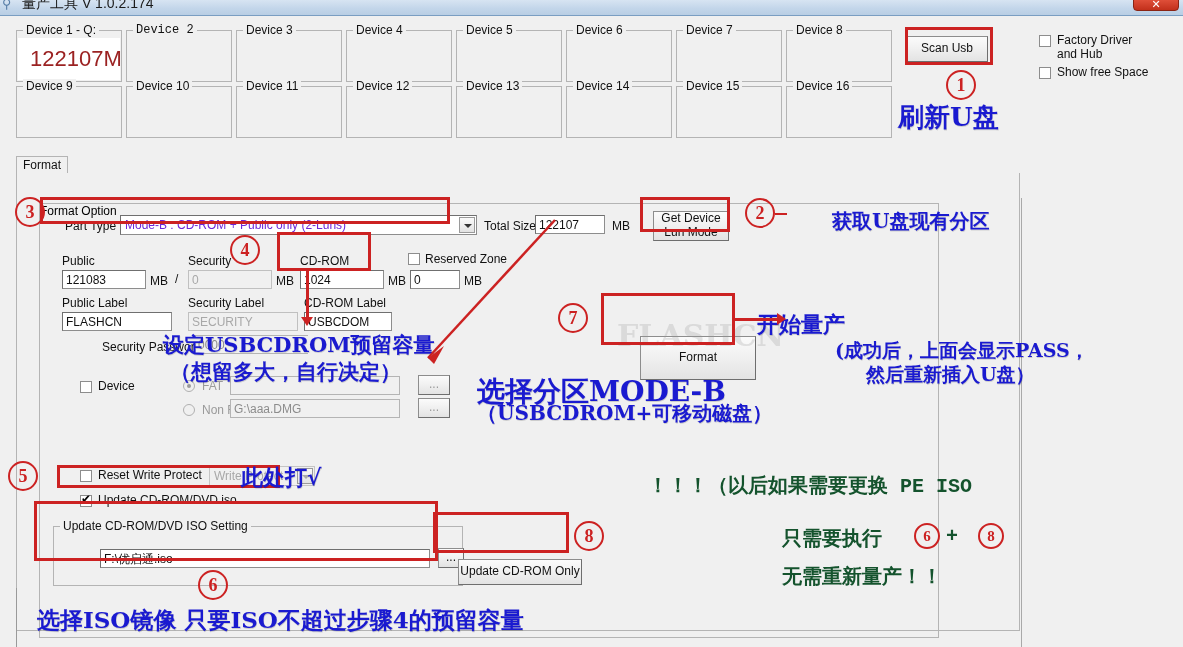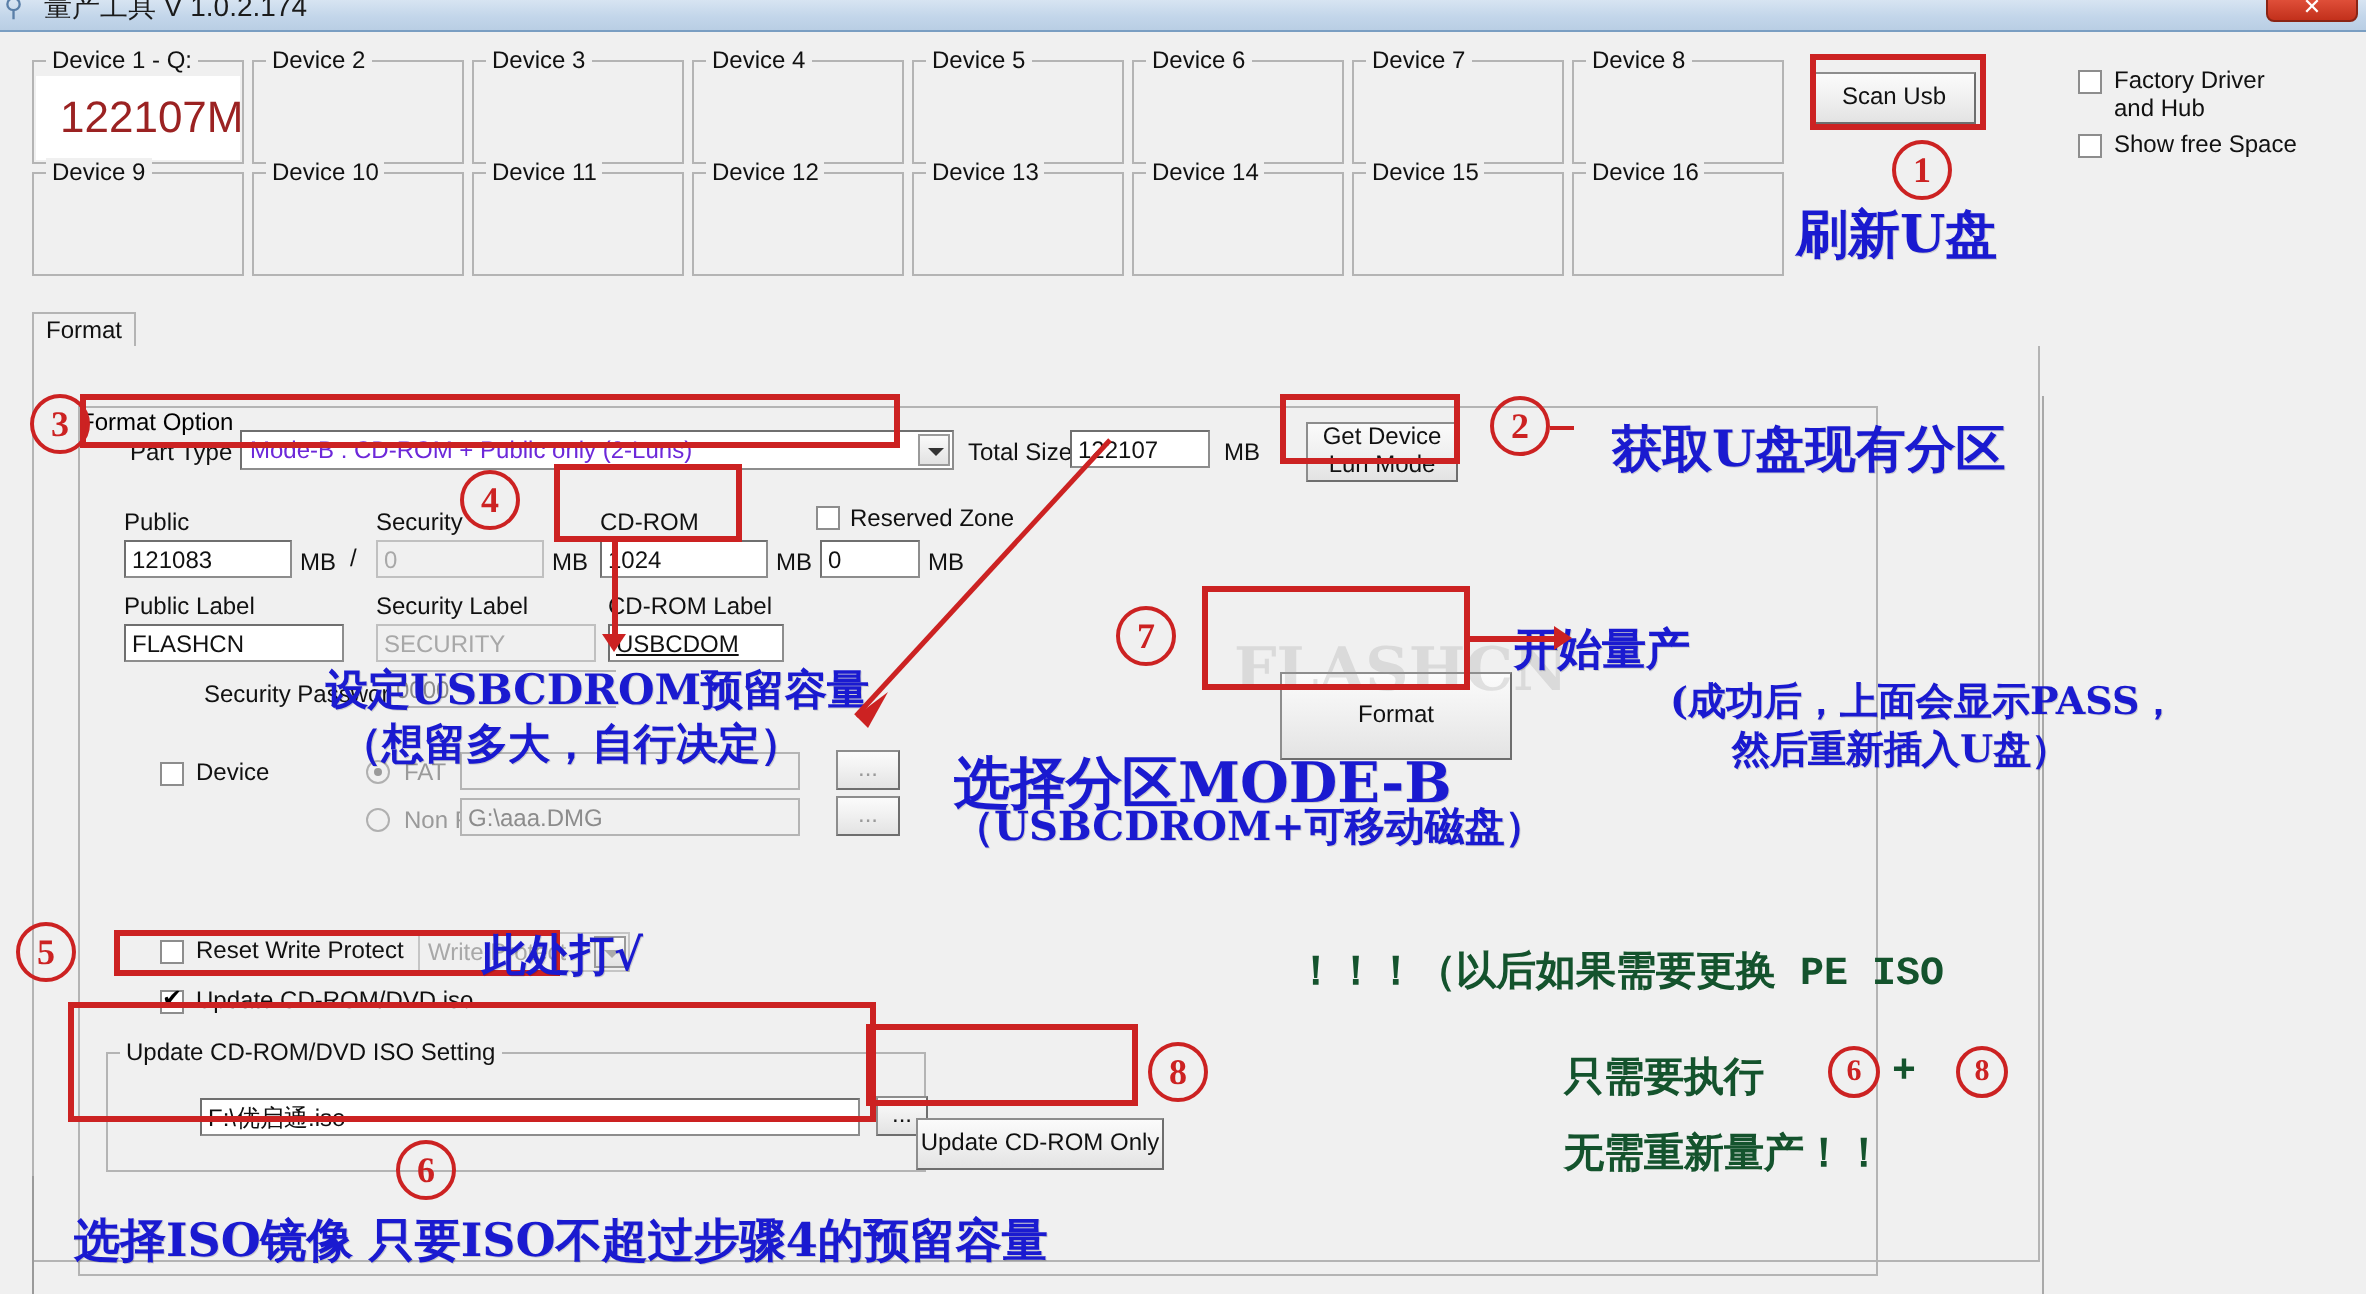--- a/index.html
+++ b/index.html
@@ -181,21 +181,21 @@
   </div>
 
   <div id="client">
 
     <div class="grp dev" style="left:16px;top:14px;width:106px;">
       <span class="cap">Device 1 - Q:</span>
       <div class="dev1-inner">
         <span id="dev1-size">122107M</span>
       </div>
     </div>
-    <div class="grp dev" style="left:126px;top:14px;width:106px;">
+    <div class="grp dev" style="left:126px;top:14px;width:106px;font-family:Liberation Mono, monospace;">
       <span class="cap">Device 2</span>
       <div class="dev-inner"></div>
     </div>
     <div class="grp dev" style="left:236px;top:14px;width:106px;">
       <span class="cap">Device 3</span>
       <div class="dev-inner"></div>
     </div>
     <div class="grp dev" style="left:346px;top:14px;width:106px;">
       <span class="cap">Device 4</span>
       <div class="dev-inner"></div>
@@ -303,21 +303,21 @@
         <span class="lbl" style="left:424px;top:70px;">MB</span>
 
         
         <span class="lbl" style="left:22px;top:92px;">Public Label</span>
         <div class="inp" style="left:22px;top:108px;width:110px;">FLASHCN</div>
 
         <span class="lbl" style="left:148px;top:92px;">Security Label</span>
         <div class="inp dis" style="left:148px;top:108px;width:110px;">SECURITY</div>
 
         <span class="lbl" style="left:264px;top:92px;">CD-ROM Label</span>
-        <div class="inp" style="left:264px;top:108px;width:88px;text-decoration:underline;">USBCDOM</div>
+        <div class="inp" style="left:264px;top:108px;width:88px;">USBCDOM</div>
 
         
         <span class="lbl" style="left:62px;top:136px;">Security Password</span>
         <div class="inp flat" style="left:155px;top:131px;width:113px;border-left:none;border-right:none;">0000</div>
 
         
         <div class="cb" style="left:40px;top:177px;"></div>
         <span class="lbl" style="left:58px;top:175px;">Device</span>
         <div class="rd sel" style="left:143px;top:176px;"></div>
         <span class="lbl dim" style="left:162px;top:175px;">FAT</span>
@@ -374,21 +374,21 @@
   <div class="circ" style="left:745px;top:198px;width:30px;height:30px;font-size:18px;">2</div>
   <div class="circ" style="left:15px;top:197px;width:30px;height:30px;font-size:18px;">3</div>
   <div class="circ" style="left:230px;top:235px;width:30px;height:30px;font-size:18px;">4</div>
   <div class="circ" style="left:8px;top:461px;width:30px;height:30px;font-size:18px;">5</div>
   <div class="circ" style="left:198px;top:570px;width:30px;height:30px;font-size:18px;">6</div>
   <div class="circ" style="left:558px;top:303px;width:30px;height:30px;font-size:18px;">7</div>
   <div class="circ" style="left:574px;top:521px;width:30px;height:30px;font-size:18px;">8</div>
 
   <div class="anno-blue" style="left:898px;top:100px;font-size:26px;">刷新U盘</div>
 
-  <div class="anno-blue" style="left:806px;top:208px;font-size:25px;">获取U盘现有分区</div>
+  <div class="anno-blue" style="left:832px;top:208px;font-size:20px;">获取U盘现有分区</div>
 
   <div class="anno-blue" style="left:163px;top:331px;font-size:21px;">设定USBCDROM预留容量</div>
   <div class="anno-blue" style="left:170px;top:358px;font-size:21px;">（想留多大，自行决定）</div>
 
   <div class="anno-blue" style="left:477px;top:373px;font-size:28px;">选择分区MODE-B</div>
   <div class="anno-blue" style="left:477px;top:400px;font-size:20px;">（USBCDROM+可移动磁盘）</div>
 
   <div class="anno-blue" style="left:757px;top:310px;font-size:22px;">开始量产</div>
   <div class="anno-blue" style="left:835px;top:338px;font-size:19px;">(成功后，上面会显示PASS，</div>
   <div class="anno-blue" style="left:845px;top:362px;font-size:19px;margin-left:21px;">然后重新插入U盘）</div>

